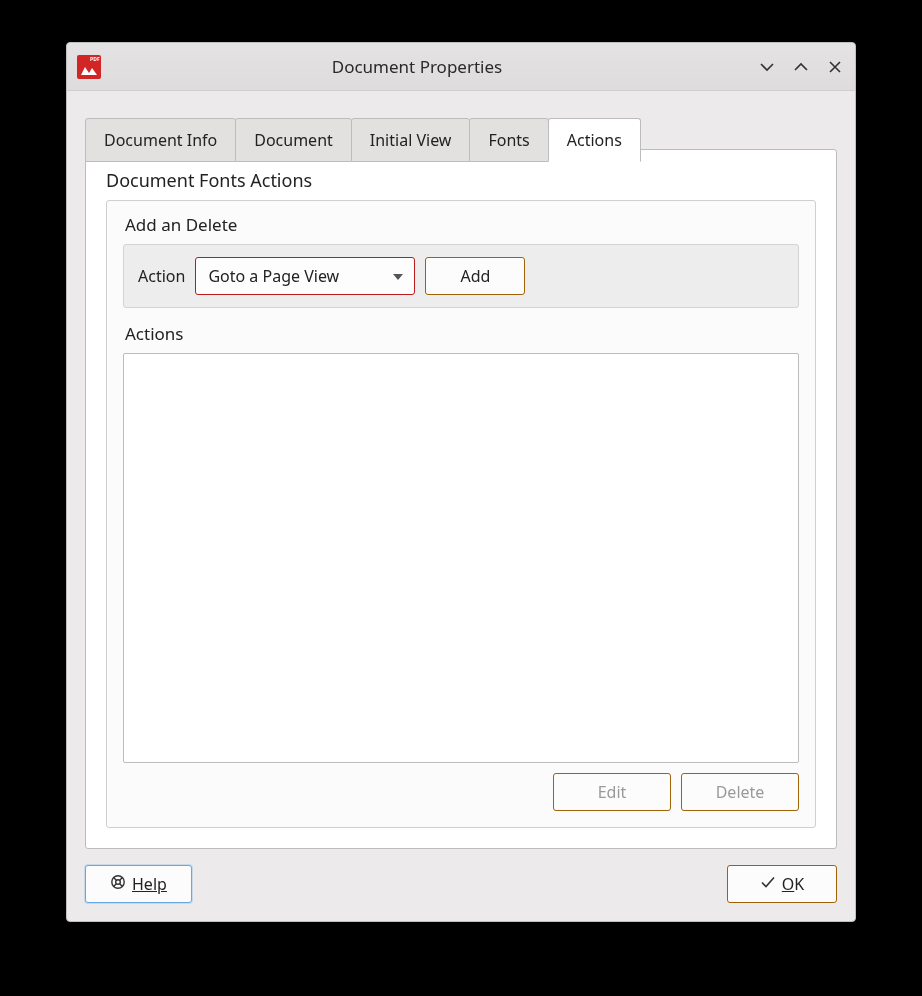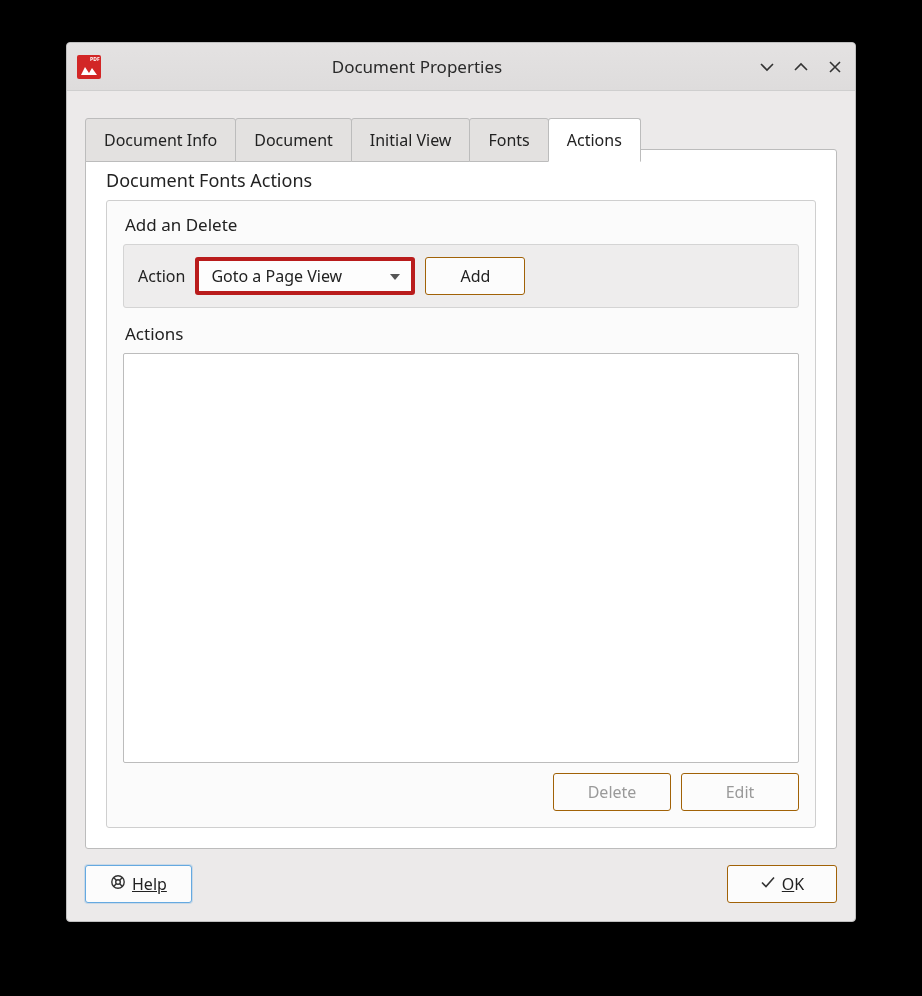--- a/index.html
+++ b/index.html
@@ -108,21 +108,21 @@
     padding:12px 14px;
     display:flex; align-items:center; gap:10px;
   }
   .label { font-size:16px; }
 
   .select {
     height:38px;
     min-width:220px;
     padding:0 34px 0 12px;
     background:#fdfdfd;
-    border:4px solid #b91c1c;
+    border:1px solid #b91c1c;
     border-radius:3px;
     font-size:16px;
     display:flex; align-items:center;
     position:relative;
   }
   .select .caret{
     position:absolute; right:10px; top:50%; transform:translateY(-50%);
   }
   .btn {
     height:38px;
@@ -218,24 +218,24 @@
           <div class="btn">
             <span>Add</span>
           </div>
         </div>
 
         <div class="actions-area">
           <div class="sub-title">Actions</div>
           <div class="listbox"></div>
           <div class="row-btns">
             <div class="btn disabled" style="min-width:118px">
-              <span>Delete</span>
+              <span>Edit</span>
             </div>
             <div class="btn disabled" style="min-width:118px">
-              <span>Edit</span>
+              <span>Delete</span>
             </div>
           </div>
         </div>
 
       </div>
 
     </div>
 
     <div class="footer">
       <div class="btn help">

